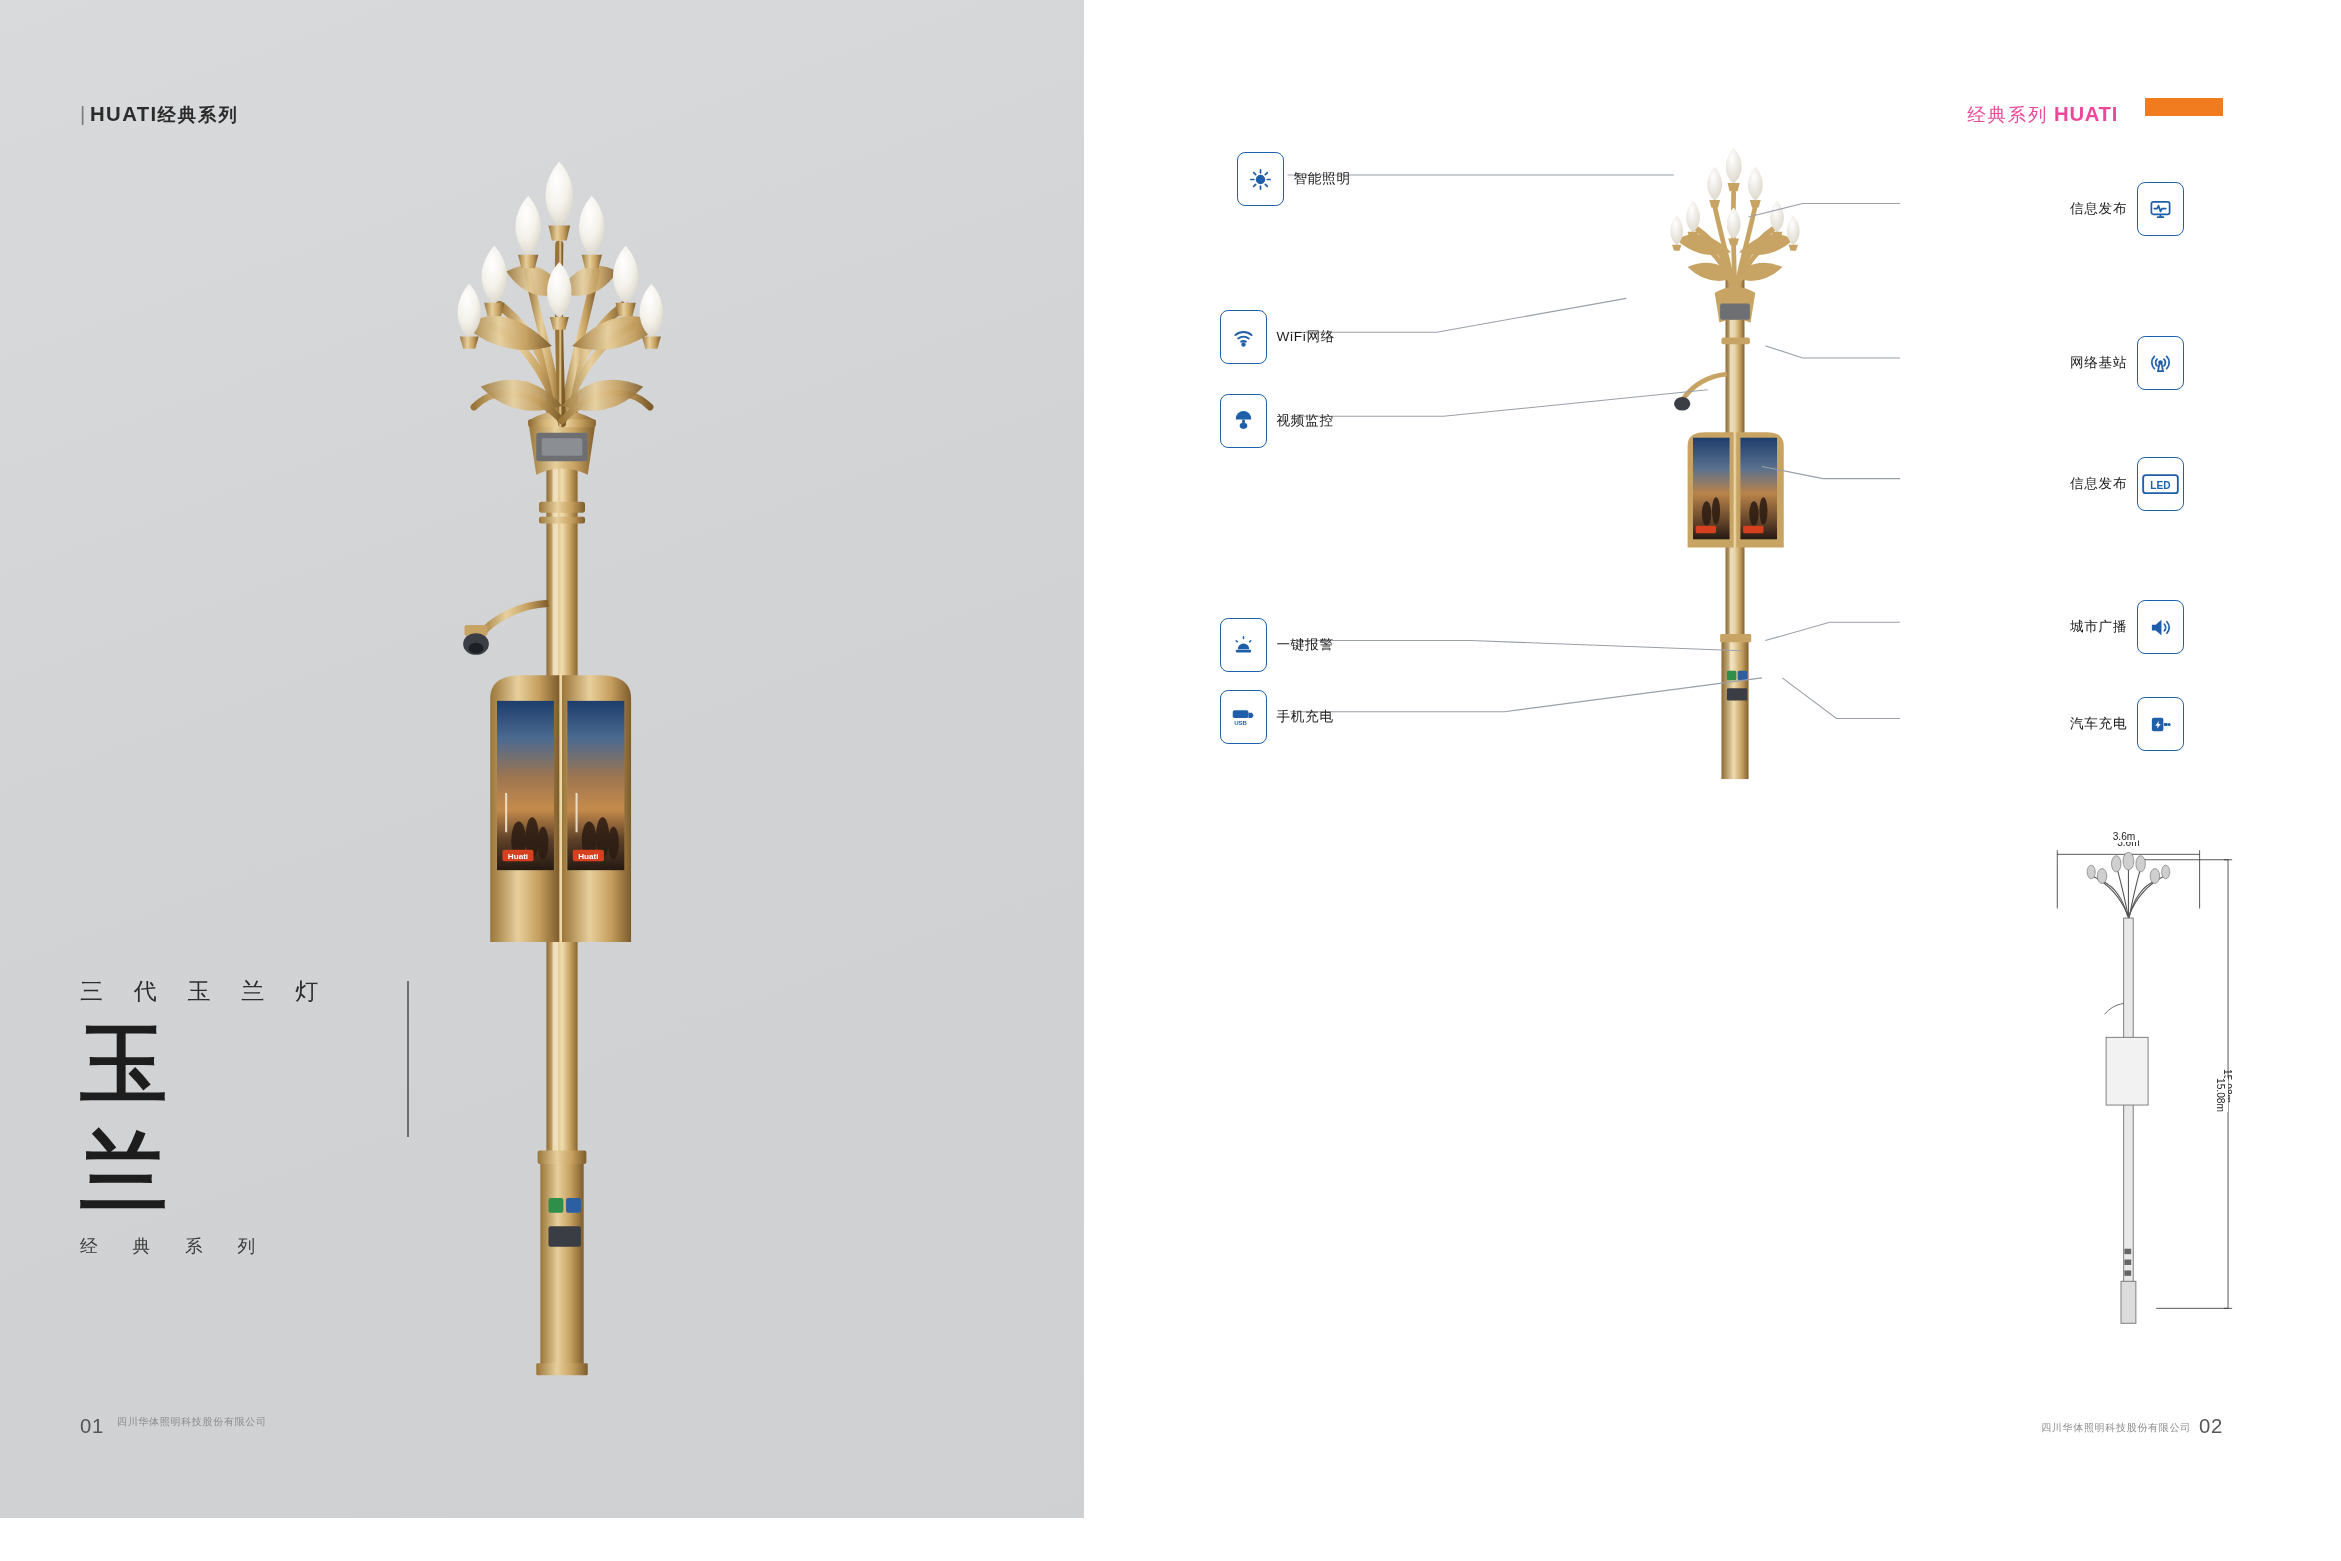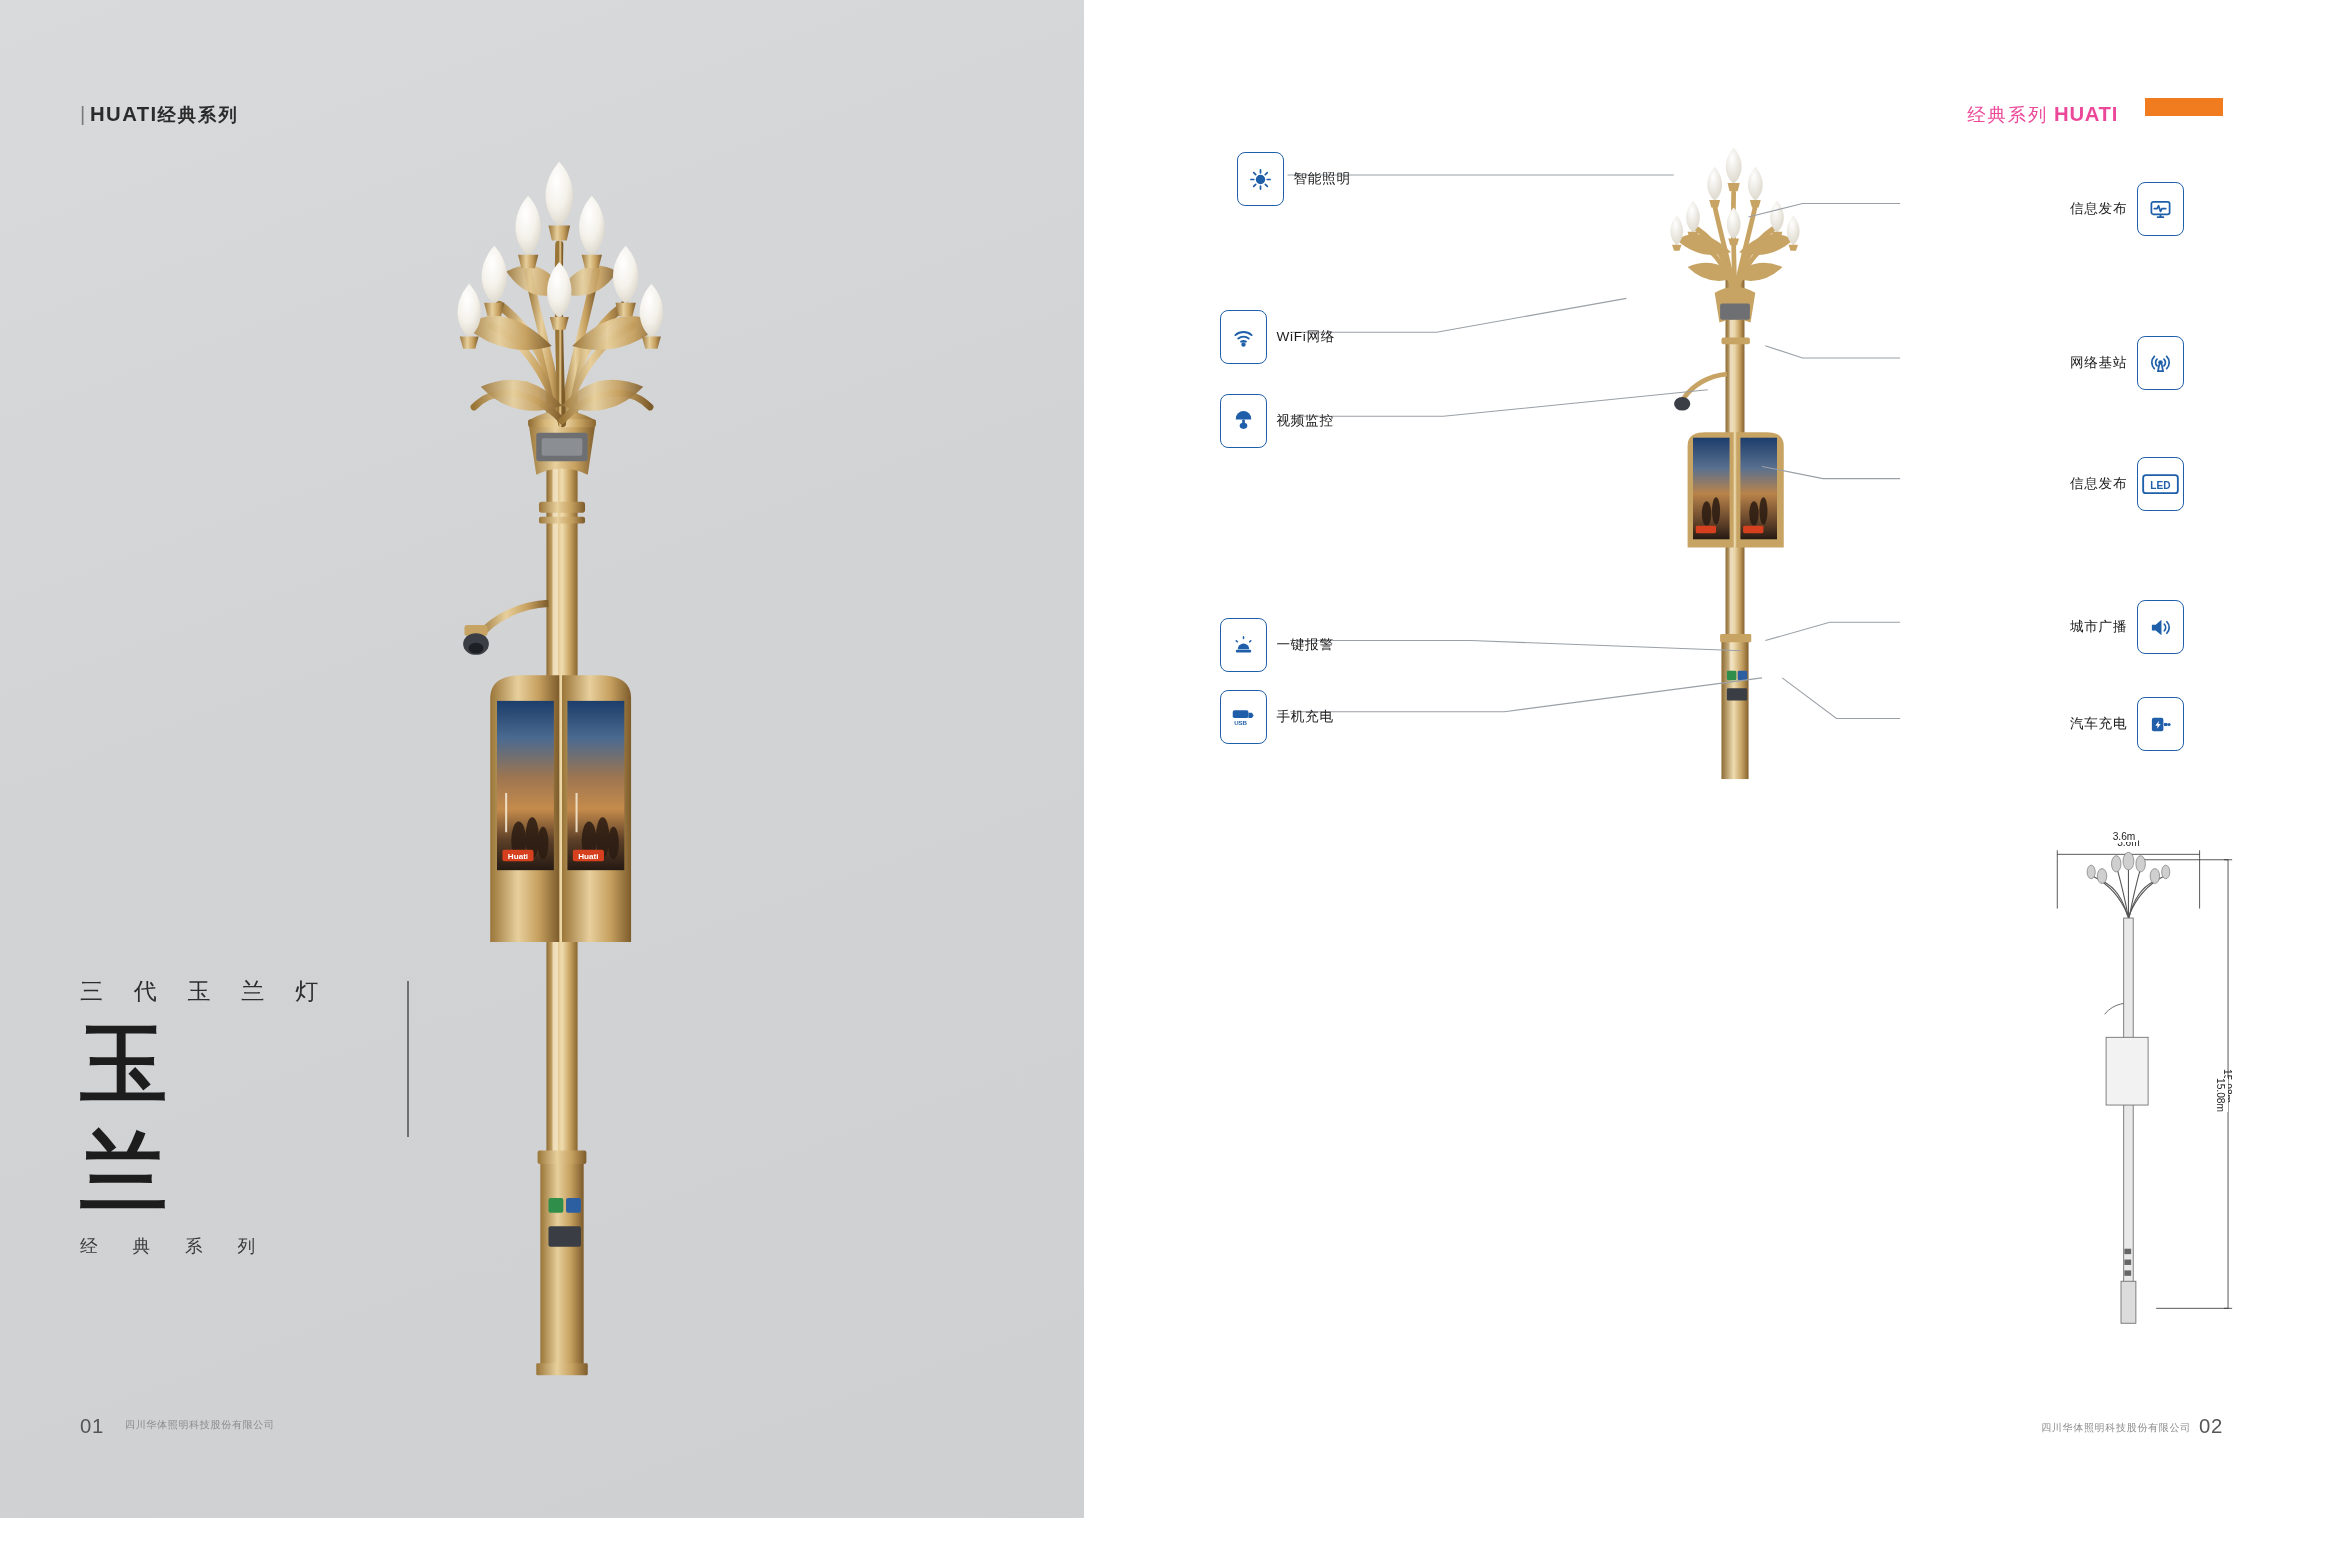--- a/index.html
+++ b/index.html
@@ -25,21 +25,21 @@
   .left-header .bar { color:#7a7a7a; font-weight:400; margin-right:4.1px; }
   .left-header .en { font-weight:800; letter-spacing:1.4px; }
   .left-header .cn { font-weight:600; letter-spacing:2px; font-size:18.3px; }
 
   .left-title { position:absolute; left:80px; top:976px; width:379px; }
   .lt-line1 { font-size:23px; letter-spacing:12.2px; color:#2d2d2d; }
   .lt-big { font-size:87px; letter-spacing:41px; color:#1d1d1d; font-weight:700; line-height:1.25; margin-top:2.7px;}
   .lt-line3 { font-size:17.6px; letter-spacing:15px; color:#3a3a3a; margin-top:6.8px;}
   .lt-rule { position:absolute; left:407px; top:981px; width:2px; height:156px; background:#6f6f6f; }
 
-  .left-footer { position:absolute; left:80px; bottom:80px; display:flex; align-items:center; gap:21px; }
+  .left-footer { position:absolute; left:80px; bottom:80px; display:flex; align-items:flex-start; gap:13px; }
   .pgnum { font-size:20.3px; color:#555; letter-spacing:0.7px; }
   .footer-cn { font-size:10px; color:#8b8b8b; letter-spacing:0.7px; padding-bottom:2.7px; }
 
   
   .lamp-wrap { position:absolute; left:325px; top:102px; width:474px; height:1321px; }
 
   
   .right-page { position:absolute; left:1152px; top:0; width:1190px; height:1518px; background:#ffffff; }
   .right-header { position:absolute; right:224px; top:102px; font-size:18.3px; color:#ec4899; letter-spacing:0.7px;}
   .right-header .cn { letter-spacing:2px; }

